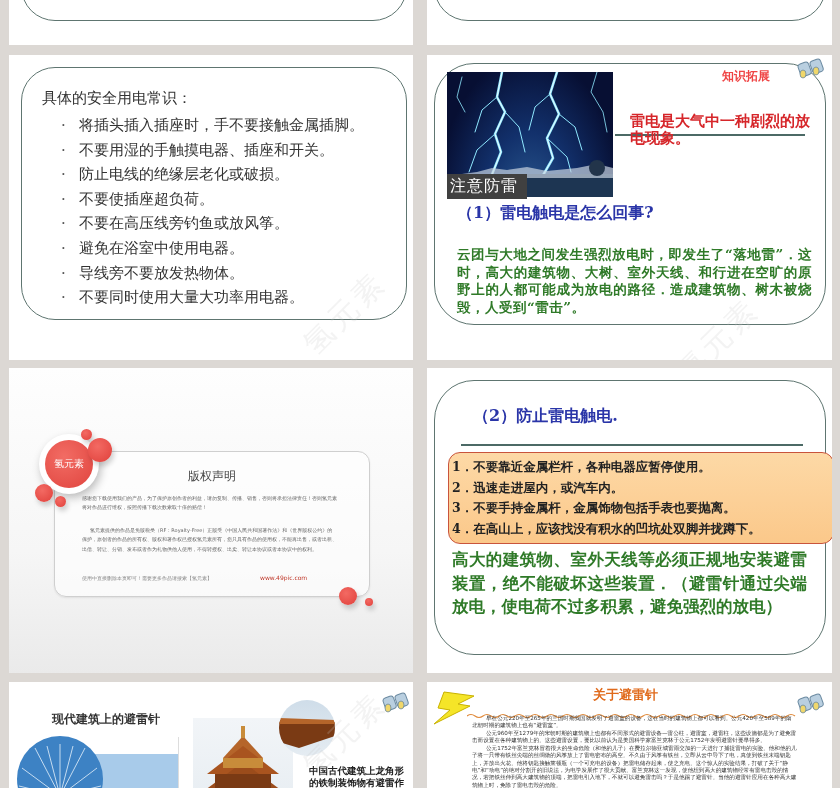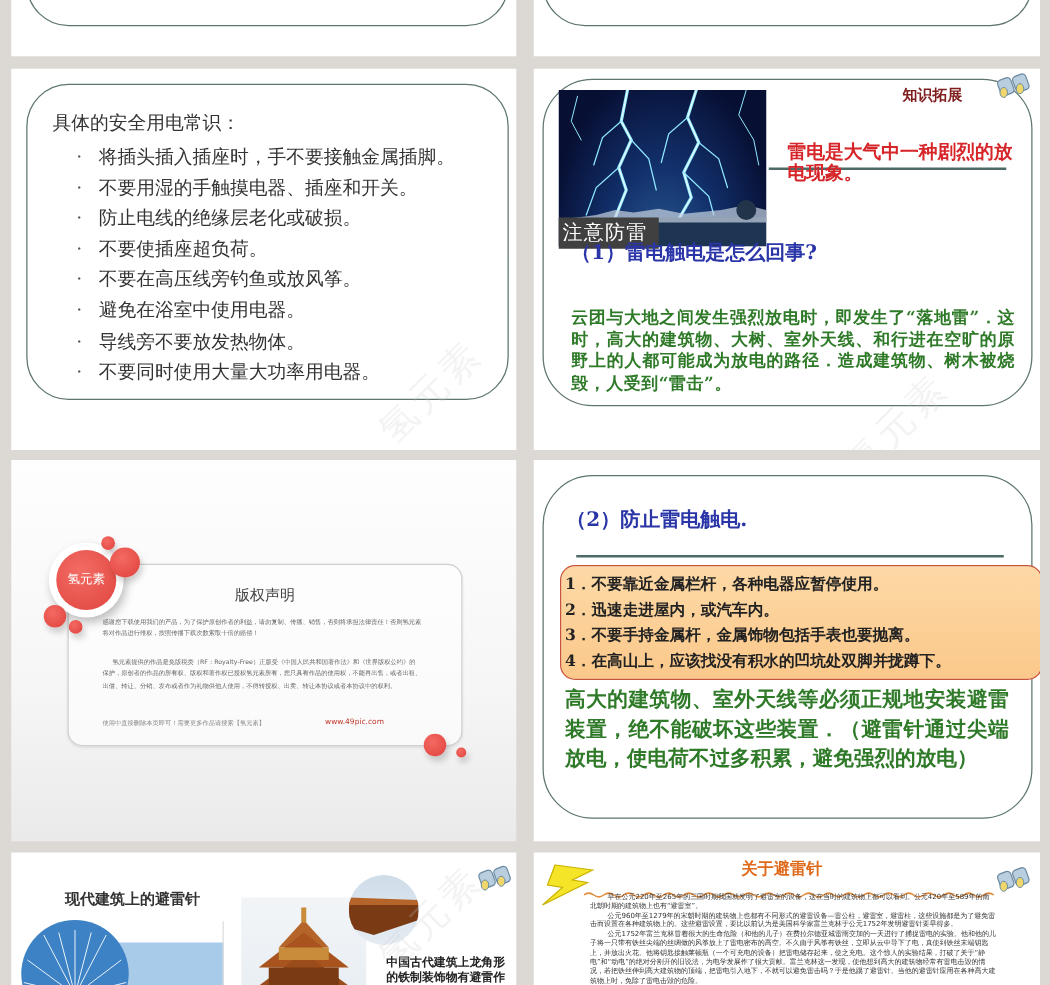--- a/index.html
+++ b/index.html
@@ -24,42 +24,42 @@
 
   
   #s2 { top: 55px; height: 305px; }
   #s2 .rbox { left: 7px; top: 8px; width: 392px; height: 262px; border-radius: 40px; }
   #s2 .photo { position: absolute; left: 20px; top: 17px; width: 166px; height: 125px;
     background: radial-gradient(ellipse at 50% 110%, #2d5e93 0%, #12306b 40%, #070f33 80%);
     overflow: hidden; }
   #s2 .photo svg { position: absolute; left: 0; top: 0; }
   #s2 .photo-label { position: absolute; left: 20px; top: 119px; width: 80px; height: 25px; background: #404040;
     color: #fff; font-size: 16px; padding: 2px 0 0 3px; letter-spacing: 1px; }
-  #s2 .kb { position: absolute; left: 295px; top: 13px; color: #7f1d1d; font-size: 12px; font-weight: bold; }
+  #s2 .kb { position: absolute; left: 295px; top: 13px; color: #ef4444; font-size: 12px; font-weight: bold; }
   #s2 .binoc { position: absolute; left: 370px; top: 2px; }
   #s2 .redtext { position: absolute; left: 203px; top: 58px; color: #d6262a; font-size: 15px; line-height: 17px; width: 185px; font-weight: bold; }
   #s2 .redline { position: absolute; left: 188px; top: 79px; width: 190px; height: 1.5px; background: #4c6a66; }
-  #s2 .q1 { position: absolute; left: 30px; top: 137px; color: #2a35a8; font-size: 16px; font-weight: bold; }
+  #s2 .q1 { position: absolute; left: 30px; top: 148px; color: #2a35a8; font-size: 16px; font-weight: bold; }
   #s2 .para { position: absolute; left: 30px; top: 191px; width: 355px; color: #2f7a28; font-size: 13.5px; line-height: 17.5px; font-weight: bold; text-align: justify; letter-spacing: 0.5px; }
 
   
   #s3 { top: 368px; height: 305px; background: linear-gradient(#fefefe 0%, #f6f6f6 60%, #eaeaea 100%); }
   #s3 .card { position: absolute; left: 45px; top: 83px; width: 316px; height: 146px; border: 1.5px solid #cfcfcf; border-radius: 12px; background: rgba(255,255,255,0.6); box-shadow: 0 1px 2px rgba(0,0,0,0.08); }
   #s3 .card-title { position: absolute; left: 0; width: 100%; top: 16px; text-align: center; font-family: "DejaVu Sans", sans-serif; font-size: 12px; color: #444; }
   #s3 .card-p { position: absolute; left: 27px; width: 255px; font-family: "DejaVu Sans", sans-serif; font-size: 5px; color: #666; line-height: 9.4px; }
   #s3 .card-footer { position: absolute; left: 27px; top: 123px; font-family: "DejaVu Sans", sans-serif; font-size: 5px; color: #888; }
   #s3 .card-url { position: absolute; left: 205px; top: 122px; font-family: "DejaVu Sans", sans-serif; font-size: 6px; color: #c0392b; }
   .circle { position: absolute; border-radius: 50%; background: radial-gradient(circle at 40% 35%, #f36a63, #e0403b); box-shadow: 2px 4px 5px rgba(0,0,0,0.18); }
   #s3 .logo-ring { position: absolute; left: 30px; top: 66px; width: 60px; height: 60px; border-radius: 50%; background: #fff; box-shadow: 2px 4px 8px rgba(0,0,0,0.25); }
   #s3 .logo { position: absolute; left: 36px; top: 72px; width: 48px; height: 48px; border-radius: 50%; background: radial-gradient(circle at 40% 35%, #f26c64, #e0443e); color: #fff; font-family: "DejaVu Sans", sans-serif; font-size: 10px; text-align: center; line-height: 48px; }
 
   
   #s4 { top: 368px; height: 305px; }
   #s4 .rbox { left: 7px; top: 12px; width: 392px; height: 275px; border-radius: 40px; }
-  #s4 .q2 { position: absolute; left: 26px; top: 38px; color: #2a35a8; font-size: 16px; font-weight: bold; }
+  #s4 .q2 { position: absolute; left: 46px; top: 38px; color: #2a35a8; font-size: 16px; font-weight: bold; }
   #s4 .hline { position: absolute; left: 34px; top: 76px; width: 342px; height: 2px; background: #4c6a66; }
   #s4 .orange { position: absolute; left: 21px; top: 84px; width: 386px; height: 92px; background: linear-gradient(#fdd9a6, #fbc88a); border: 1.5px solid #c9543c; border-radius: 12px; padding: 4px 0 0 3px; }
   #s4 .orange div { font-size: 12.5px; line-height: 20.5px; color: #222; font-weight: bold; white-space: nowrap; }
   #s4 .green { position: absolute; left: 25px; top: 180px; width: 355px; color: #2f7a28; font-size: 16.5px; line-height: 23.5px; font-weight: bold; text-align: justify; }
 
   
   #s5 { top: 682px; height: 120px; }
   #s5 .t1 { position: absolute; left: 43px; top: 29px; font-size: 12px; color: #333; font-weight: bold; }
   #s5 .bluedisc { position: absolute; left: 8px; top: 54px; width: 86px; height: 86px; border-radius: 50%; background: #3d82c4; overflow: hidden; }
   #s5 .bluepanel { position: absolute; left: 85px; top: 72px; width: 85px; height: 60px; background: #a8cbea; }

